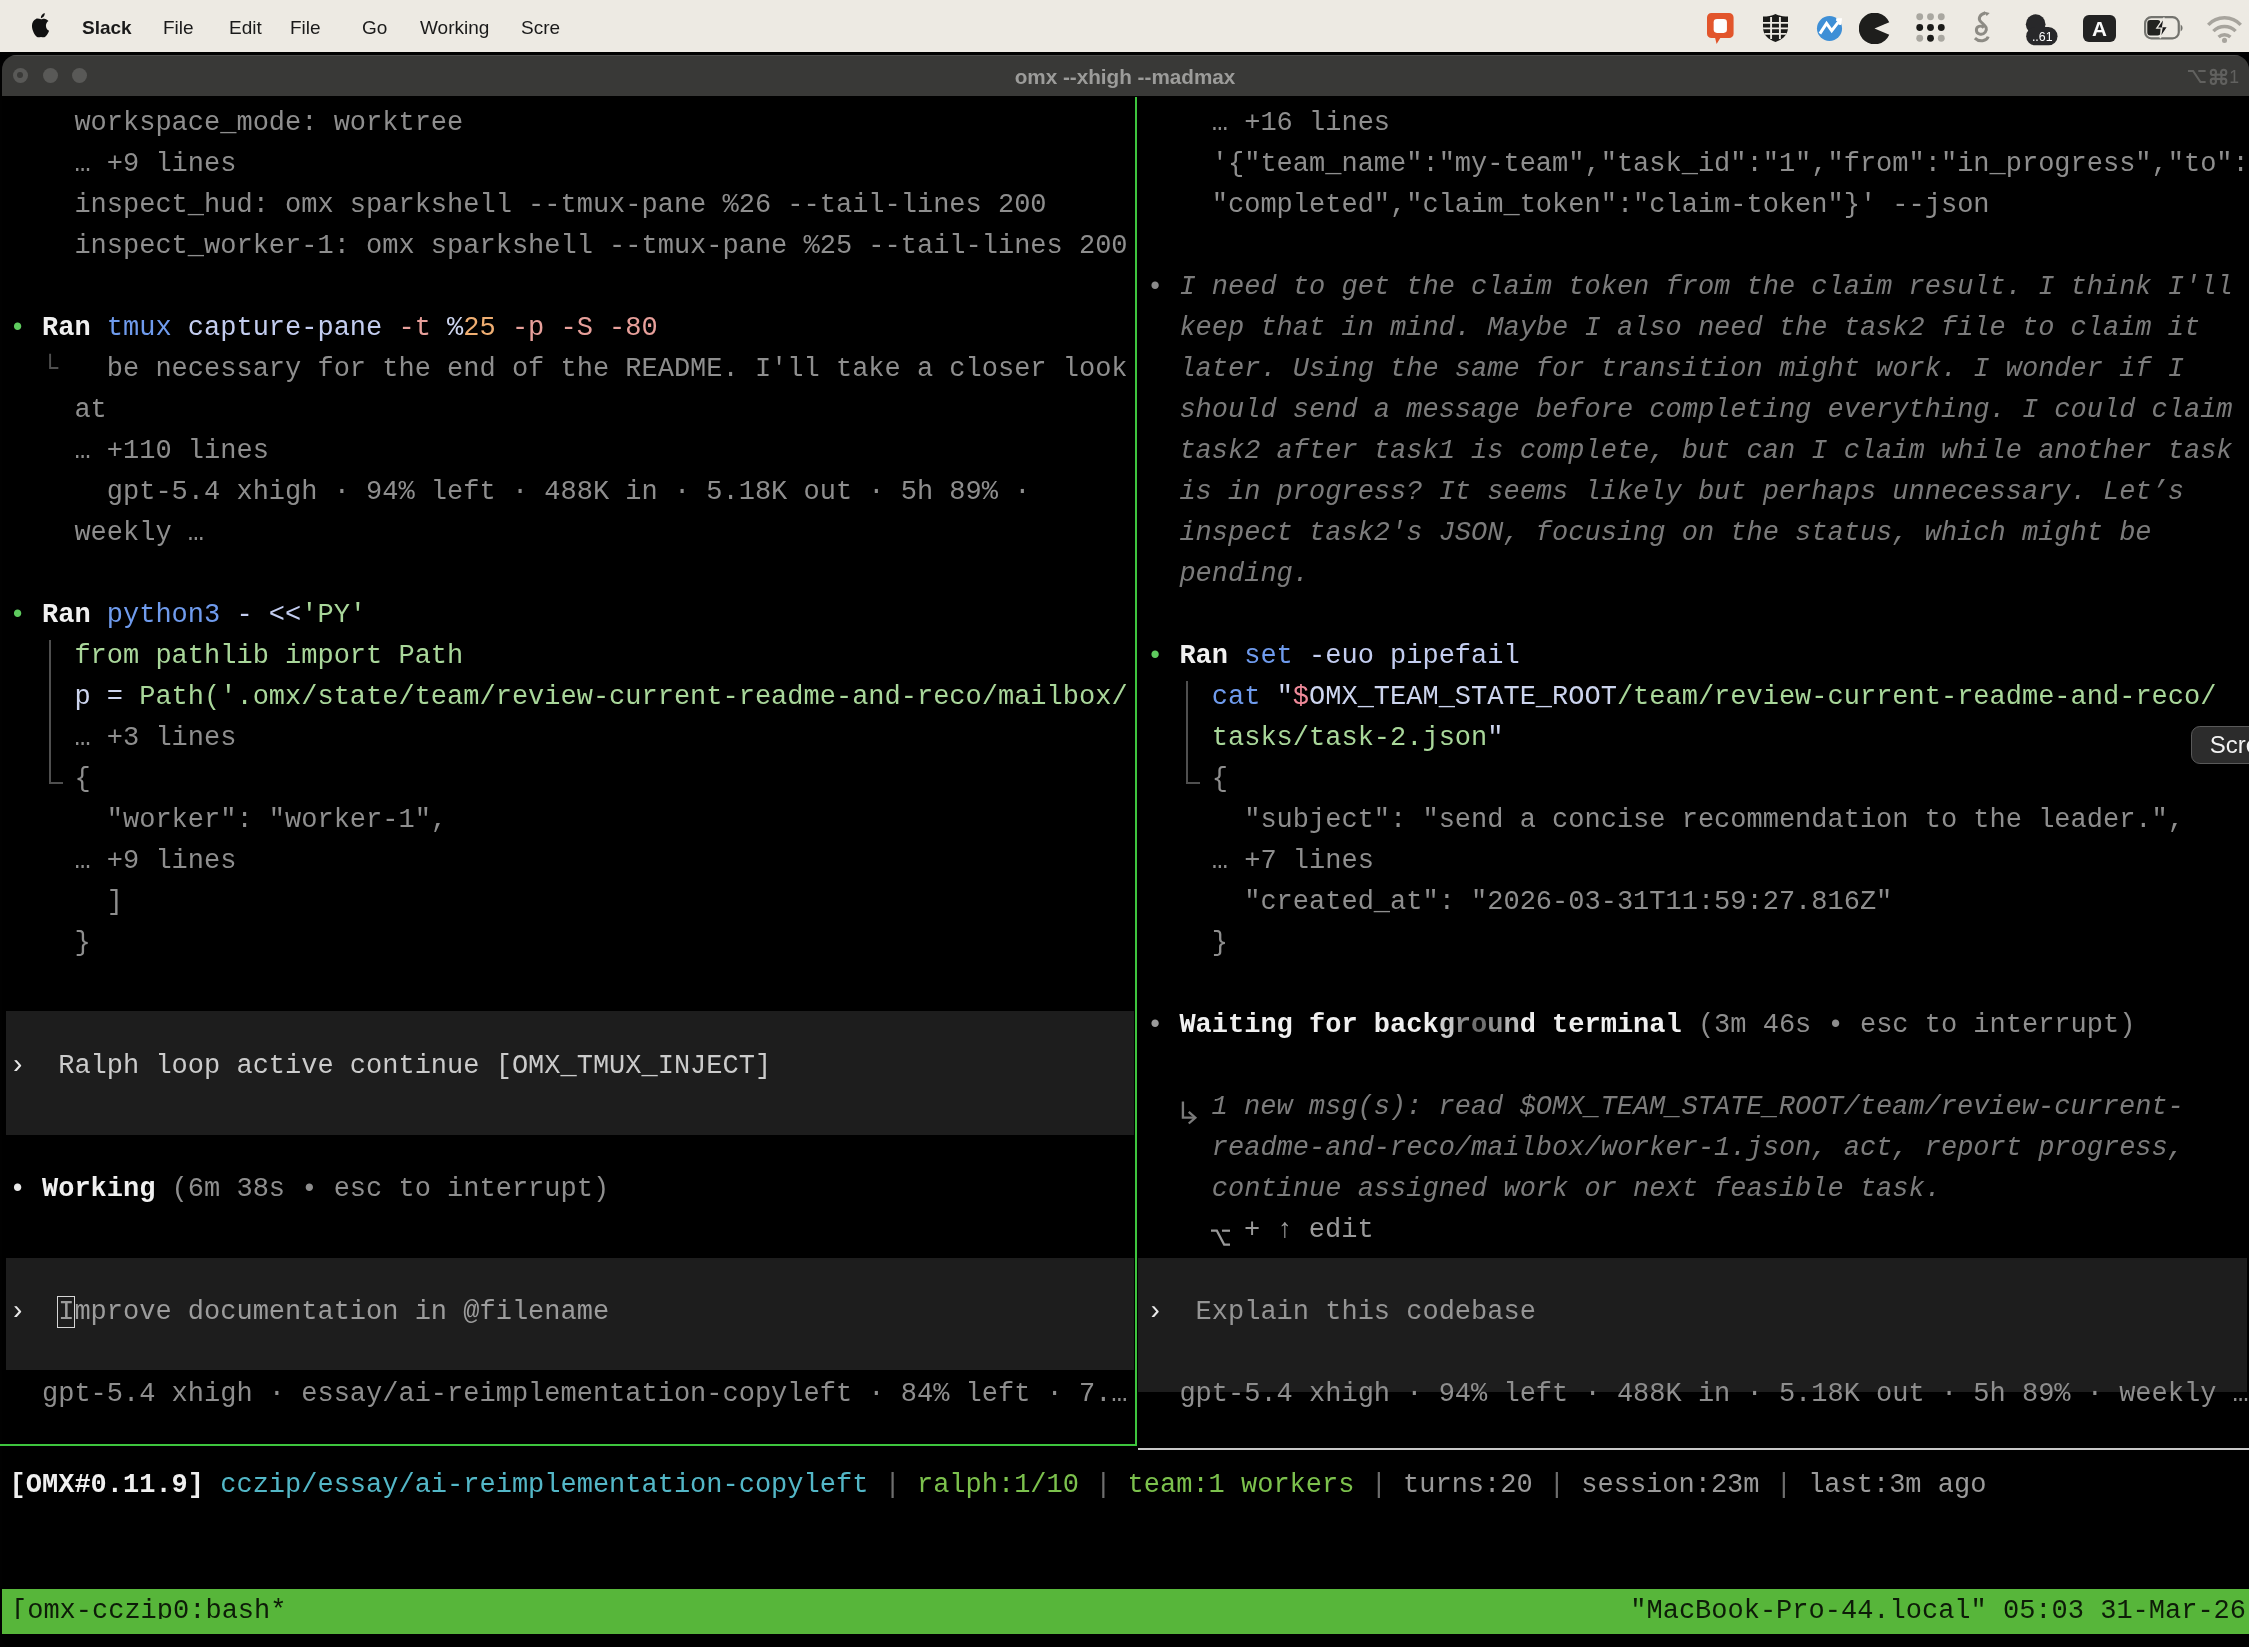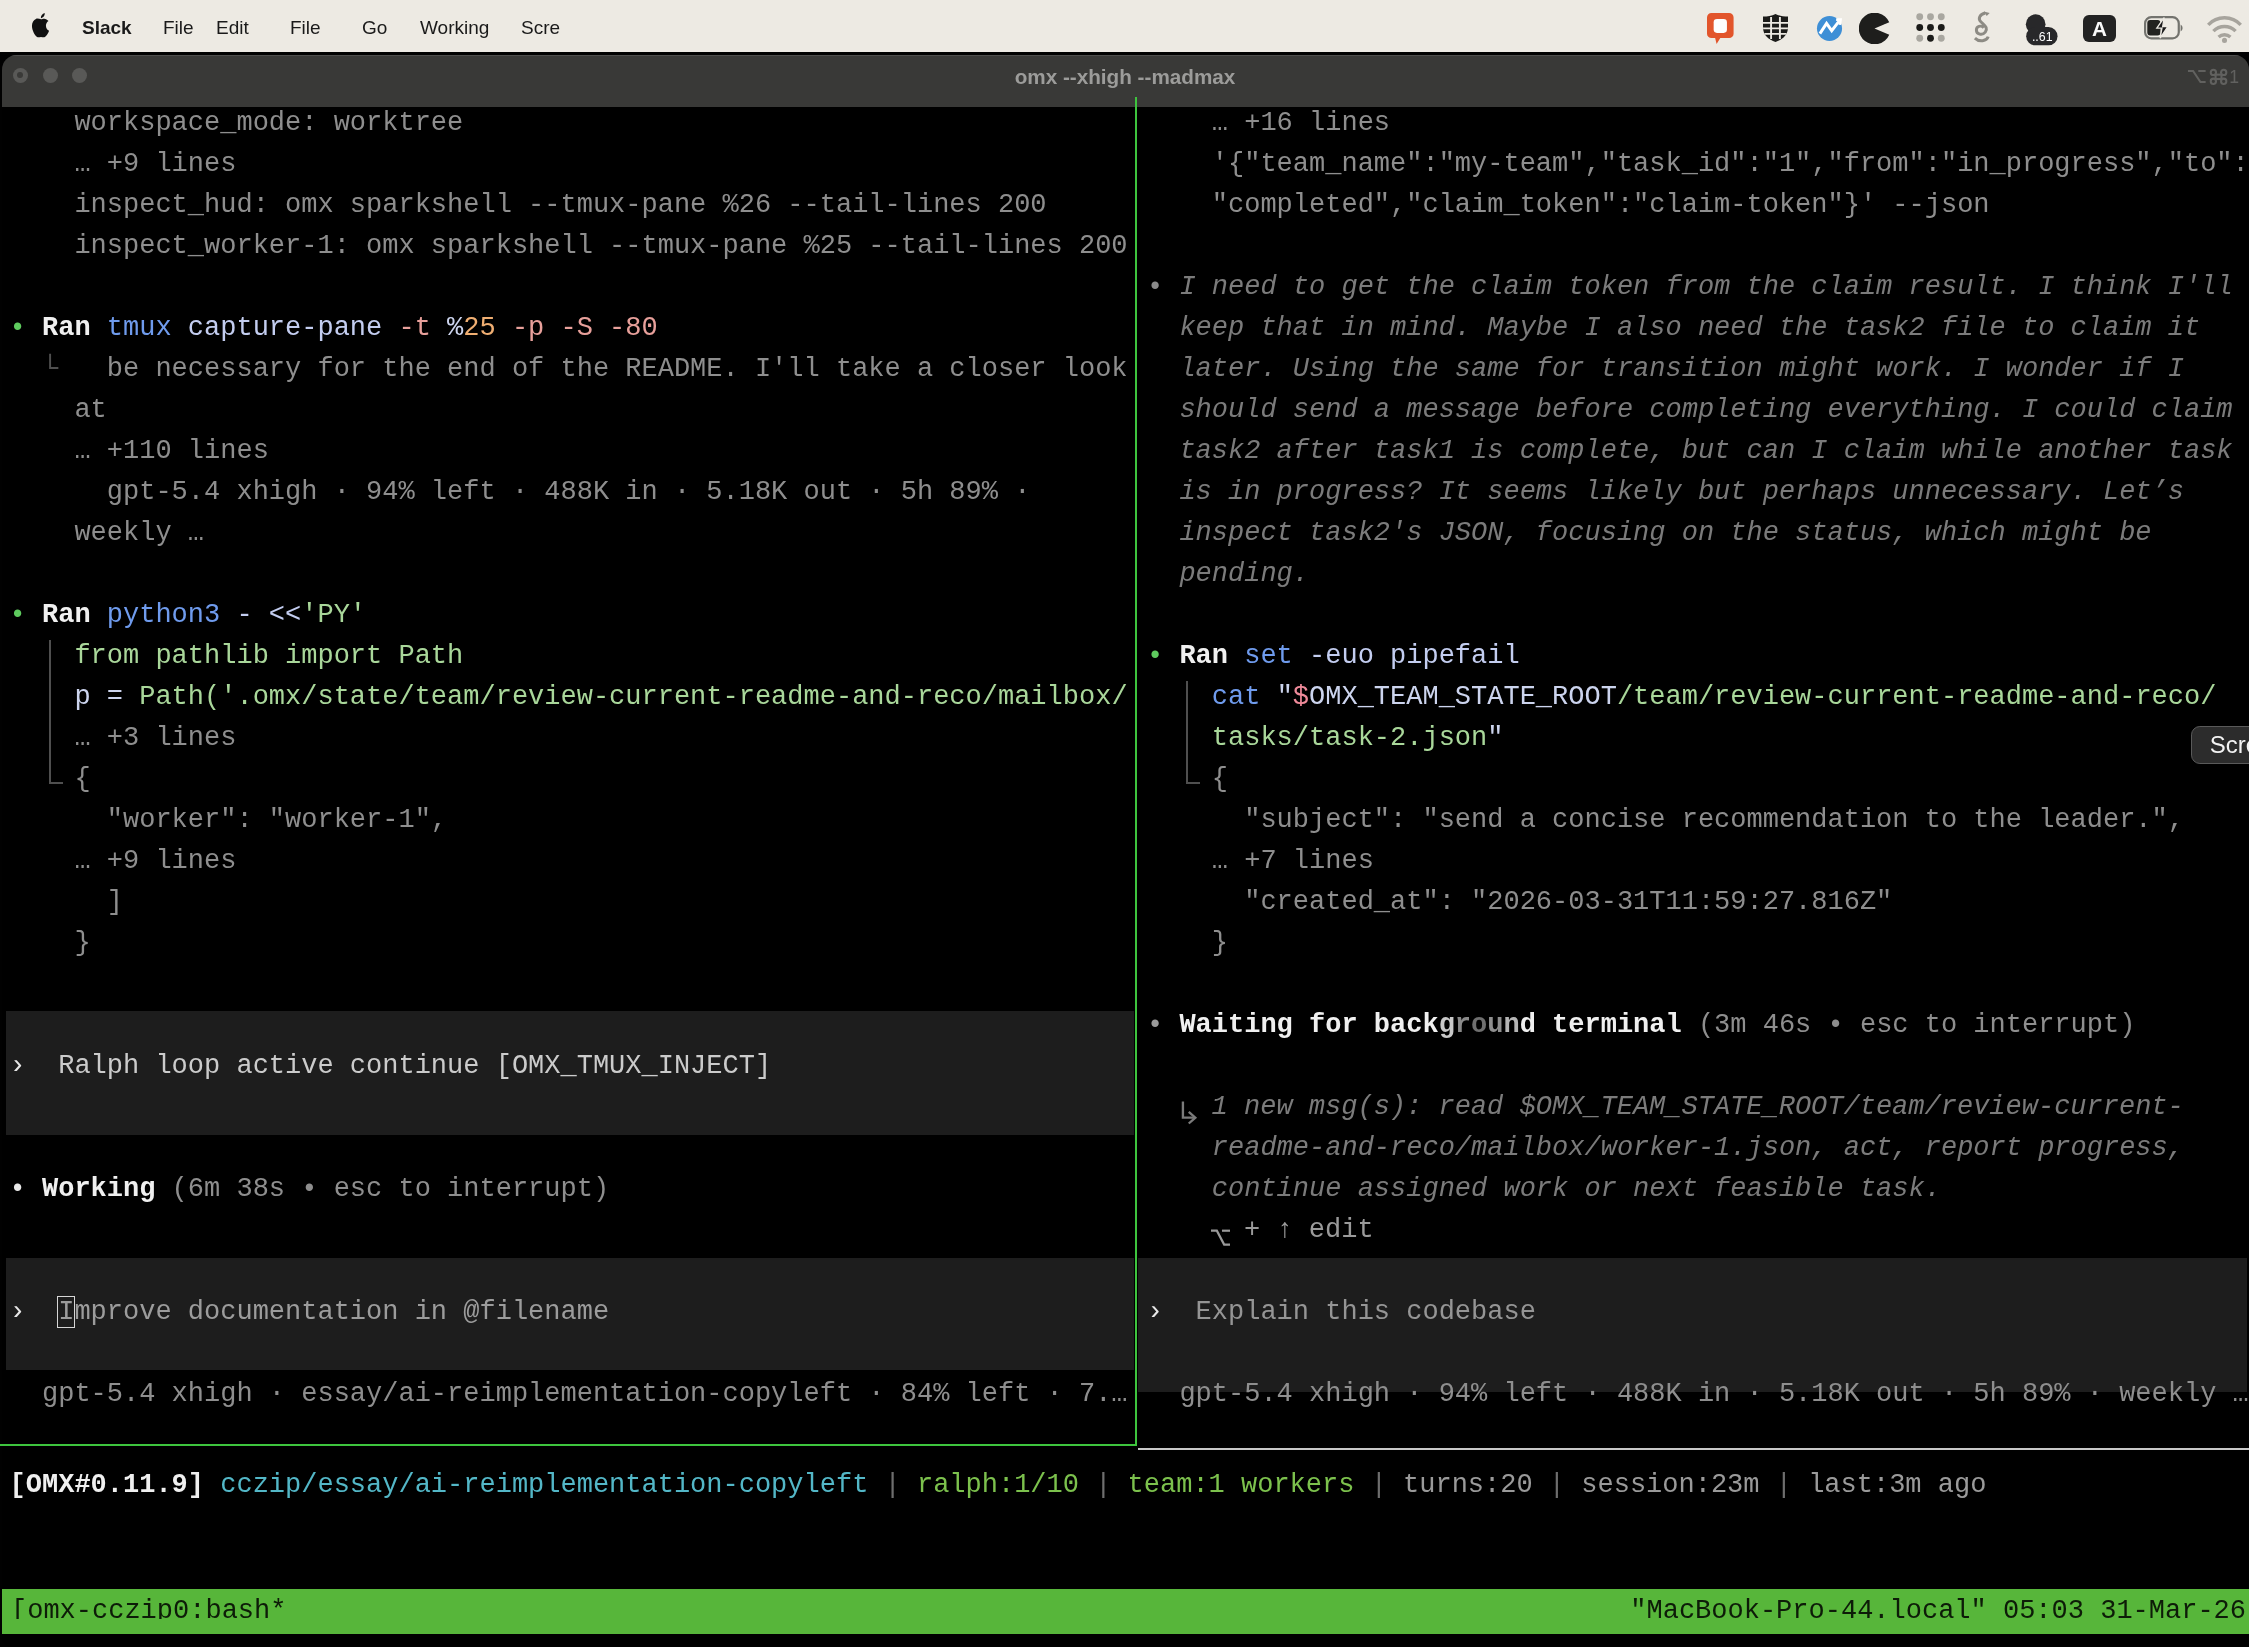--- a/index.html
+++ b/index.html
@@ -1,34 +1,34 @@
 <!DOCTYPE html>
 <html style="font-size:11.8px"><head><meta charset="utf-8"><style>
 *{margin:0;padding:0;box-sizing:border-box}
 html,body{width:2250px;height:1648px;background:#010101;overflow:hidden;font-family:"Liberation Sans",sans-serif}
 body>div,body>svg{position:absolute}
 #menubar{left:0;top:0;width:2250px;height:52px;background:#edeae3}
 .mitem{position:absolute;top:0;height:52px;line-height:56px;color:#1a1a1a;font-size:19px}
 #win{left:1.5px;top:55px;width:2247px;height:1592px;background:#000;border-radius:14.8px 14.8px 10.3px 10.3px;overflow:hidden}
-#titlebar{position:absolute;left:0;top:0;width:100%;height:52px;background:#393937;box-shadow:inset 0 1.1px 0 #4e4e4c}
+#titlebar{position:absolute;left:0;top:0;width:100%;height:41px;background:#393937;box-shadow:inset 0 1.1px 0 #4e4e4c}
 .tl{position:absolute;width:15.5px;height:15.5px;border-radius:50%;background:#595957}
 .pane{position:absolute;font:27px "Liberation Mono",monospace;line-height:41px;white-space:pre;overflow:hidden;height:1320px}
 .trow{height:41px}
 .boxbg{position:absolute;background:#1d1d1d}
 .conn{position:absolute;background:#4f4f4f}
 .arr,.opt{position:relative;display:inline-block;width:16px}
 </style></head><body>
 <div id="menubar"></div>
 <svg style="left:31px;top:13.3px" width="20" height="25" viewBox="0 0 27 34">
 <path fill="#111" d="M13.6 8.4 C11.5 8.4 8.9 7.0 6.6 8.0 C3.6 9.3 1.2 12.6 1.2 17.4 C1.2 23.5 5.0 30.5 8.2 32.6 C9.9 33.8 11.8 32.6 13.5 32.6 C15.2 32.6 17.1 33.8 18.8 32.6 C20.9 31.2 23.2 27.7 24.5 24.1 C21.8 22.9 20.2 20.3 20.2 17.3 C20.2 14.6 21.6 12.3 23.7 11.0 C22.3 9.0 20.1 7.7 17.8 7.7 C15.9 7.7 14.9 8.4 13.6 8.4 Z"></path>
 <path fill="#111" d="M13.3 7.0 C13.0 4.1 15.3 0.9 18.5 0 C19.0 3.3 16.3 6.7 13.3 7.0 Z"></path>
   </svg>
 <div class="mitem" style="left:82px;font-weight:bold;">Slack</div>
 <div class="mitem" style="left:163px;">File</div>
-<div class="mitem" style="left:216px;">Edit</div>
+<div class="mitem" style="left:229px;">Edit</div>
 <div class="mitem" style="left:290px;">File</div>
 <div class="mitem" style="left:362px;">Go</div>
 <div class="mitem" style="left:420px;">Working</div>
 <div class="mitem" style="left:521px;">Scre</div>
 <svg style="left:1707px;top:13.3px" width="26.6" height="31" viewBox="0 0 36 42">
 <path fill="#e2552b" d="M6 0 h24 a6 6 0 0 1 6 6 v22 a6 6 0 0 1 -6 6 h-12 l-5 8 l-2-8 h-5 a6 6 0 0 1 -6-6 v-22 a6 6 0 0 1 6-6 z"></path>
 <rect x="9" y="8" width="18" height="19" rx="4.5" fill="#fdfdfd"></rect>
   </svg>
 <svg style="left:1763px;top:14px" width="25" height="28" viewBox="0 0 34 38">
 <path fill="#1c1c1a" d="M17 0 C22 2.5 28 3.5 34 3.5 L34 18 C34 29 26 35 17 38 C8 35 0 29 0 18 L0 3.5 C6 3.5 12 2.5 17 0 Z"></path>

